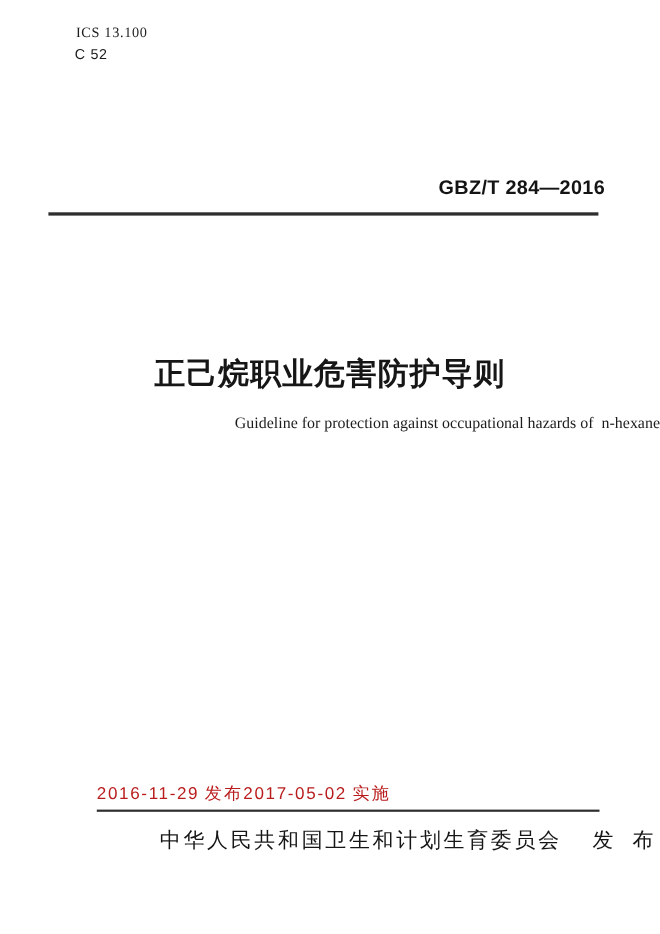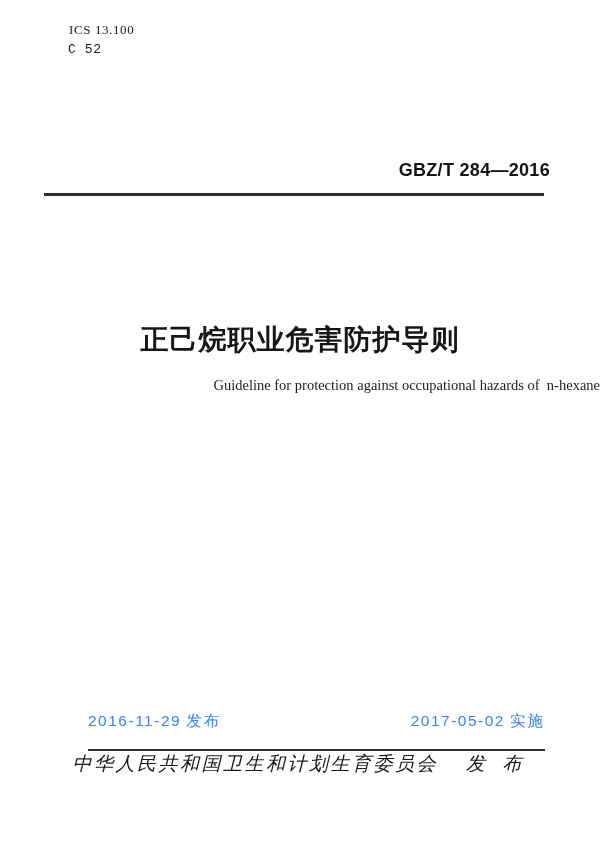--- a/index.html
+++ b/index.html
@@ -17,21 +17,21 @@
     font-family:"Liberation Sans","DejaVu Sans",sans-serif;
     overflow:hidden;
   }
   .ics-code{
     position:absolute; left:69px; top:22px;
     font-family:"Liberation Serif","DejaVu Serif",serif;
     font-size:13px; letter-spacing:0.6px;
   }
   .category-code{
     position:absolute; left:68px; top:42px;
-    font-family:Liberation Mono, monospace;
+    font-family:Liberation Sans, sans-serif;
     font-size:13px; letter-spacing:0.6px;
   }
   .gbz-logo{
     position:absolute; top:36px; right:48px;
     font-family:"DejaVu Sans","Liberation Sans",sans-serif;
     font-weight:bold; font-size:48px; line-height:1;
     letter-spacing:0px; color:#141414;
   }
   .std-type{
     position:absolute; top:100px; left:0; width:100%;
@@ -53,31 +53,31 @@
     letter-spacing:1px; white-space:nowrap; color:#161616;
   }
   .title-en{
     position:absolute; top:377px; left:0; width:100%;
     text-align:right;
     font-family:"Liberation Serif","DejaVu Serif",serif;
     font-size:14.5px; white-space:pre; color:#1c1c1c;
   }
   .dates-row{
     position:absolute; left:88px; right:55px; top:711px;
-    display:flex; justify-content:space-between; align-items:baseline;
+    display:flex; align-items:baseline;
     border-bottom:2px solid var(--rule);
-    padding-bottom:17px;
-    font-size:15.5px; font-weight:500; color:#3b82f6;
+    padding-bottom:4px;
+    font-size:15.5px; font-weight:500; color:#b91c1c;
   }
   .date-value{ letter-spacing:1.5px; }
   .date-label{ margin-left:5px; letter-spacing:2px; }
   .issuer-row{
     position:absolute; top:751px; left:0; width:100%;
-    text-align:center; font-size:19px; font-weight:500;
-    letter-spacing:2.5px; white-space:nowrap; color:#161616;font-style:italic;
+    text-align:right; font-size:19px; font-weight:500;
+    letter-spacing:2.5px; white-space:nowrap; color:#161616;
   }
   .issuer-action{ margin-left:28px; letter-spacing:6px; }
 </style>
 </head>
 <body>
 
 <div class="page">
 
   <div class="ics-code">ICS 13.100</div>
   <div class="category-code">C 52</div>

